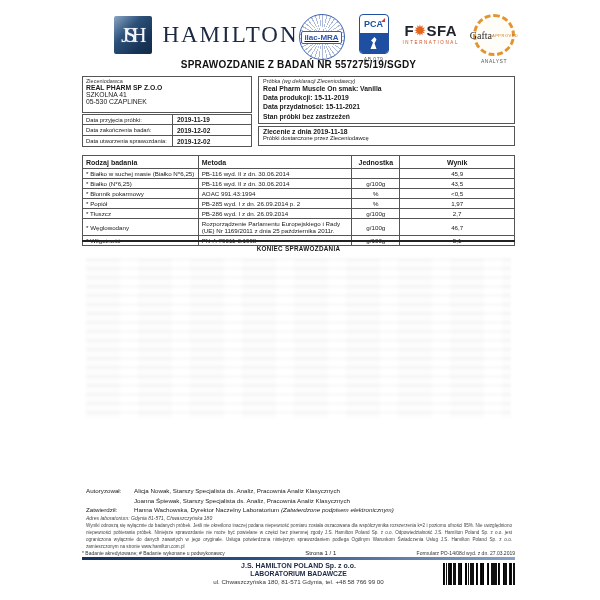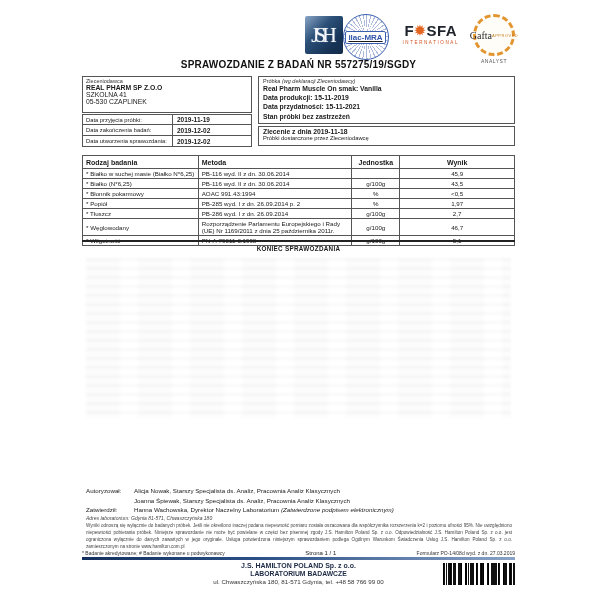--- a/index.html
+++ b/index.html
@@ -116,26 +116,36 @@
     background-blend-mode:multiply; }
 </style>
 </head>
 <body>
 
 <div class="page">
 
   <div class="header">
     <div class="brand">
       <div class="jsh-square">JSH</div>
+      <div class="brand-name">HAMILTON</div>
     </div>
     <div class="badges">
       <div class="badge">
         <div class="ilac">
           <span class="ilac-label">ilac-MRA</span>
         </div>
+      </div>
+      <div class="badge">
+        <div class="pca-box">
+          <div class="pca-top">PCA</div>
+          <div class="pca-bottom">
+              <div class="pca-glyph"></div>
+            </div>
+        </div>
+        <div class="badge-caption">AB 079</div>
       </div>
       <div class="badge fosfa">
         <div class="fosfa-word">
           <span>F</span>
             <span class="fosfa-o">✹</span>
             <span>SFA</span>
         </div>
         <div class="fosfa-sub">INTERNATIONAL</div>
       </div>
       <div class="badge">

